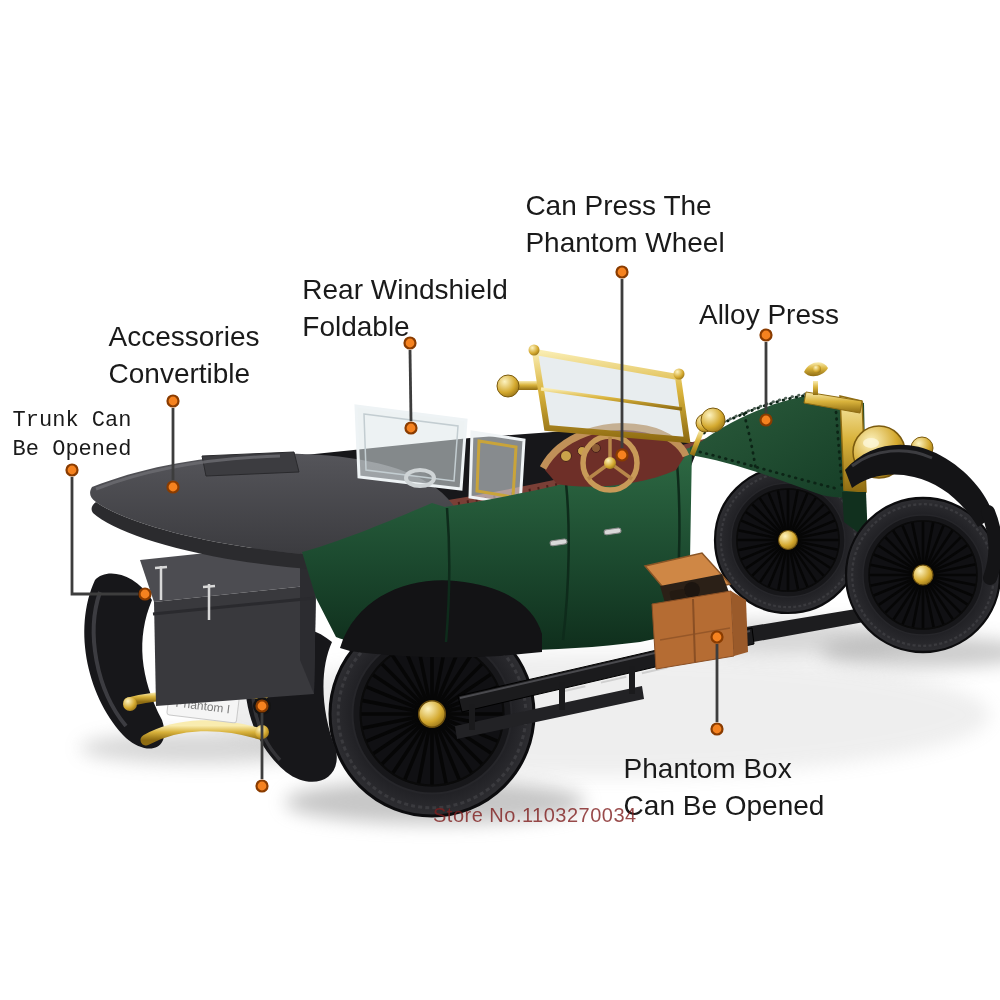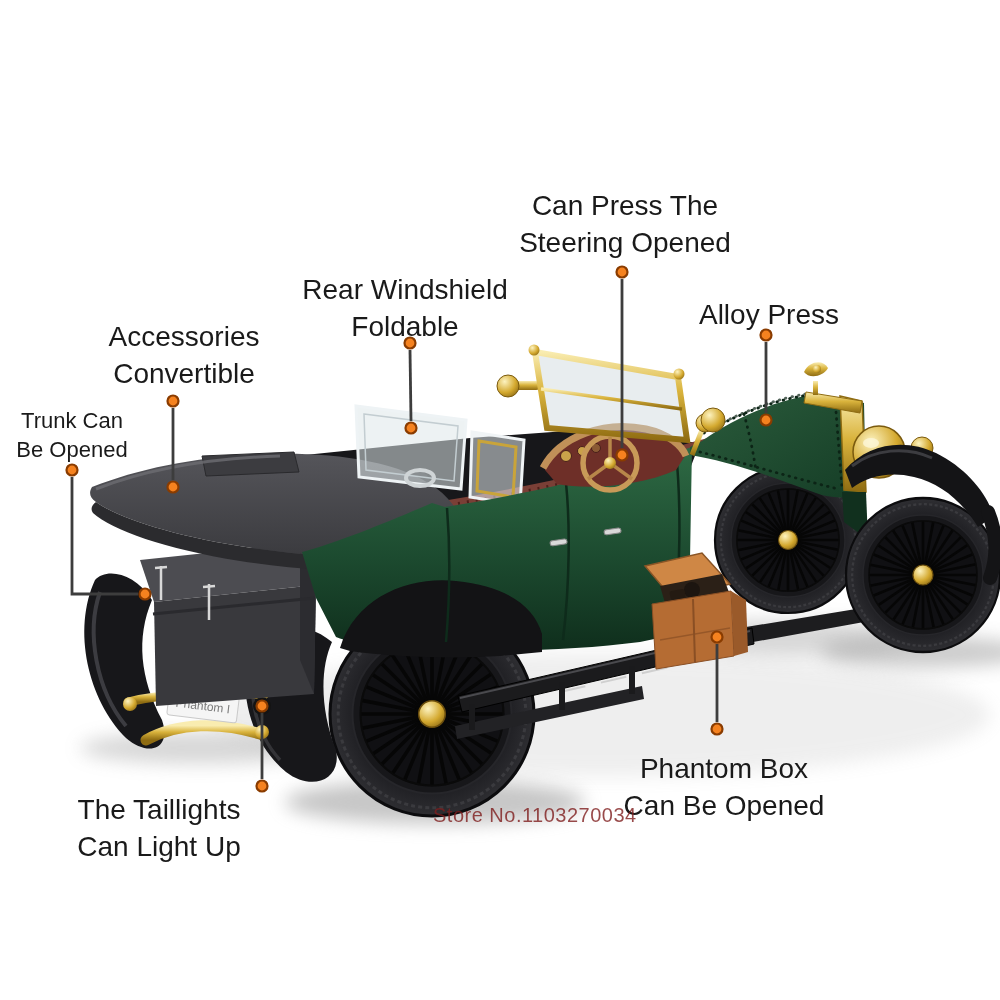--- a/index.html
+++ b/index.html
@@ -3,23 +3,23 @@
 <meta charset="utf-8">
 <style>
   html,body{margin:0;padding:0;background:#fff;}
   #stage{
     position:relative;width:1000px;height:1000px;background:#ffffff;
     font-family:"Liberation Sans", sans-serif;overflow:hidden;
   }
   #car-svg{position:absolute;left:0;top:0;}
   .callout-label{
     position:absolute;transform:translateX(-50%);
-    color:#1a1a1a;font-size:28px;line-height:37px;text-align:center;white-space:nowrap;
+    color:#1a1a1a;font-size:28px;line-height:37px;white-space:nowrap;
   }
-  .callout-label.small{font-size:22px;line-height:29px;}
+  .callout-label.small{font-size:22px;line-height:29px;font-family:Liberation Mono, monospace;}
   .watermark{
     position:absolute;left:433px;top:804px;color:#7f1d1d;opacity:.8;
     font-size:20px;letter-spacing:.5px;white-space:nowrap;
   }
 </style>
 </head>
 <body>
 
 <div id="stage">
 
@@ -293,40 +293,36 @@
         <circle cx="145" cy="594" r="5.5"></circle>
       <circle cx="262" cy="786" r="5.5"></circle>
         <circle cx="262" cy="706" r="5.5"></circle>
       <circle cx="717" cy="729" r="5.5"></circle>
         <circle cx="717" cy="637" r="5.5"></circle>
     </g>
   </svg>
 
   <div class="callout-label" style="left:625px;top:187px">
     <div>Can Press The</div>
-    <div>Steering Opened</div>
+    <div>Phantom Wheel</div>
   </div>
   <div class="callout-label" style="left:405px;top:271px">
     <div>Rear Windshield</div>
     <div>Foldable</div>
   </div>
   <div class="callout-label" style="left:769px;top:296px">
     <div>Alloy Press</div>
   </div>
   <div class="callout-label" style="left:184px;top:318px">
     <div>Accessories</div>
     <div>Convertible</div>
   </div>
   <div class="callout-label small" style="left:72px;top:406px">
     <div>Trunk Can</div>
     <div>Be Opened</div>
   </div>
-  <div class="callout-label" style="left:159px;top:791px">
-    <div>The Taillights</div>
-    <div>Can Light Up</div>
-  </div>
   <div class="callout-label" style="left:724px;top:750px">
     <div>Phantom Box</div>
     <div>Can Be Opened</div>
   </div>
 
   <div class="watermark">Store No.1103270034</div>
 </div>
 
 </body></html>

